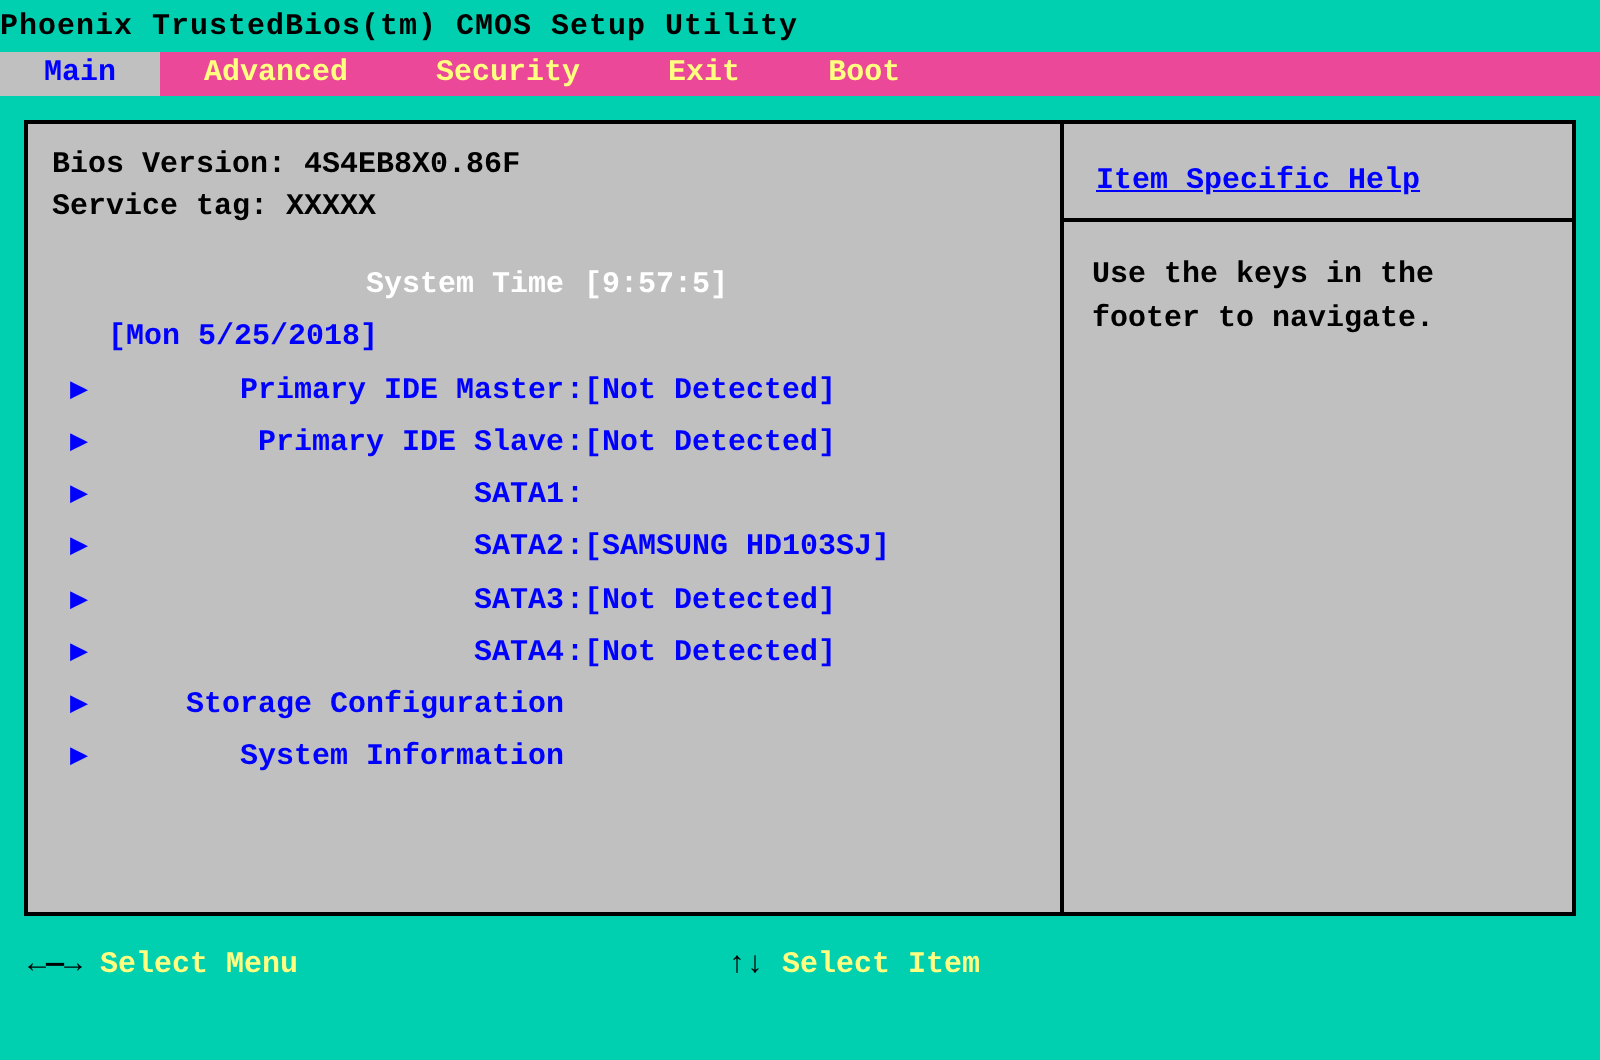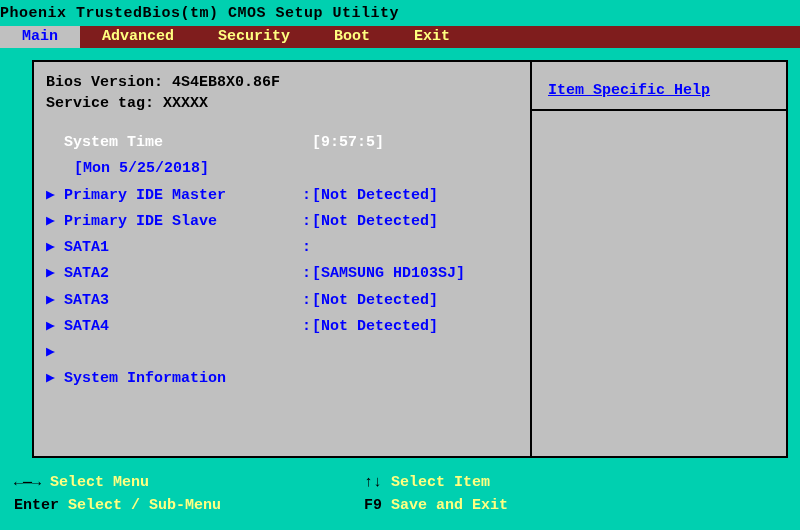--- a/index.html
+++ b/index.html
@@ -13,21 +13,21 @@
     overflow: hidden;
   }
   .title {
     text-align: left;
     color: #000;
     padding: 5px 0 4px;
     letter-spacing: 0.5px;
   }
   .tabbar {
     display: flex;
-    background: #7f1d1d;
+    background: #ec4899;
     height: 22px;
     line-height: 22px;
   }
   .tab {
     padding: 0 22px;
     color: #ffff80;
   }
   .tab.active {
     background: #c0c0c0;
     color: #0000ff;
@@ -40,21 +40,20 @@
   }
   .panel {
     background: #c0c0c0;
     border: 2px solid #000;
     padding: 10px 10px 10px 10px;
   }
   .panel.left {
     flex: 1 1 auto;
     margin-right: 0;
     border-right: none;
-    margin-left: 20px;
   }
   .panel.right {
     width: 258px;
     display: flex;
     flex-direction: column;
   }
   .help-title {
     color: #0000ff;
     padding: 10px 6px 10px 6px;
     text-decoration: underline;
@@ -67,20 +66,21 @@
     color: #000;
     padding: 6px 4px;
     line-height: 1.45;
   }
   .info-line {
     color: #000;
     padding: 2px 2px;
   }
   .rows {
     margin-top: 16px;
+    text-align: right;
   }
   .row {
     display: flex;
     padding: 3px 2px;
     color: #0000ff;
     line-height: 1.35;
   }
   .row.sel { color: #fff; }
   .row .arrow {
     width: 18px;
@@ -101,22 +101,22 @@
 </style>
 </head>
 <body>
 
 <div class="title">Phoenix TrustedBios(tm) CMOS Setup Utility</div>
 
 <div class="tabbar">
   <div class="tab active">Main</div>
   <div class="tab">Advanced</div>
   <div class="tab">Security</div>
+  <div class="tab">Exit</div>
   <div class="tab">Boot</div>
-  <div class="tab">Exit</div>
 </div>
 
 <div class="workarea">
   <div class="panel left">
     <div class="info-line">
       <span>Bios Version:</span>
       <span>4S4EB8X0.86F</span>
     </div>
     <div class="info-line">
       <span>Service tag:</span>
@@ -165,48 +165,42 @@
         <span class="val">[Not Detected]</span>
       </div>
       <div class="row submenu">
         <span class="arrow"></span>
         <span class="lbl">SATA4</span>
         <span class="colon">:</span>
         <span class="val">[Not Detected]</span>
       </div>
       <div class="row submenu">
         <span class="arrow"></span>
+        <span class="lbl">Storage Configuration</span>
         <span class="colon"></span>
         <span class="val"></span>
       </div>
       <div class="row submenu">
         <span class="arrow"></span>
         <span class="lbl">System Information</span>
         <span class="colon"></span>
         <span class="val"></span>
       </div>
     </div>
   </div>
 
   <div class="panel right">
     <div class="help-title">Item Specific Help</div>
     <div class="help-div"></div>
+    <div class="help-body">Use the keys in the footer to navigate.</div>
   </div>
 </div>
 
 <div class="footer">
   <div class="frow">
     <div class="fcol1">
       <span class="khint">←—→</span><span> Select Menu</span>
     </div>
     <div>
       <span class="khint">↑↓</span><span> Select Item</span>
     </div>
   </div>
-  <div class="frow">
-    <div class="fcol1">
-      <span class="khint">Enter</span><span> Select / Sub-Menu</span>
-    </div>
-    <div>
-      <span class="khint">F9</span><span> Save and Exit</span>
-    </div>
-  </div>
 </div>
 
 </body></html>

